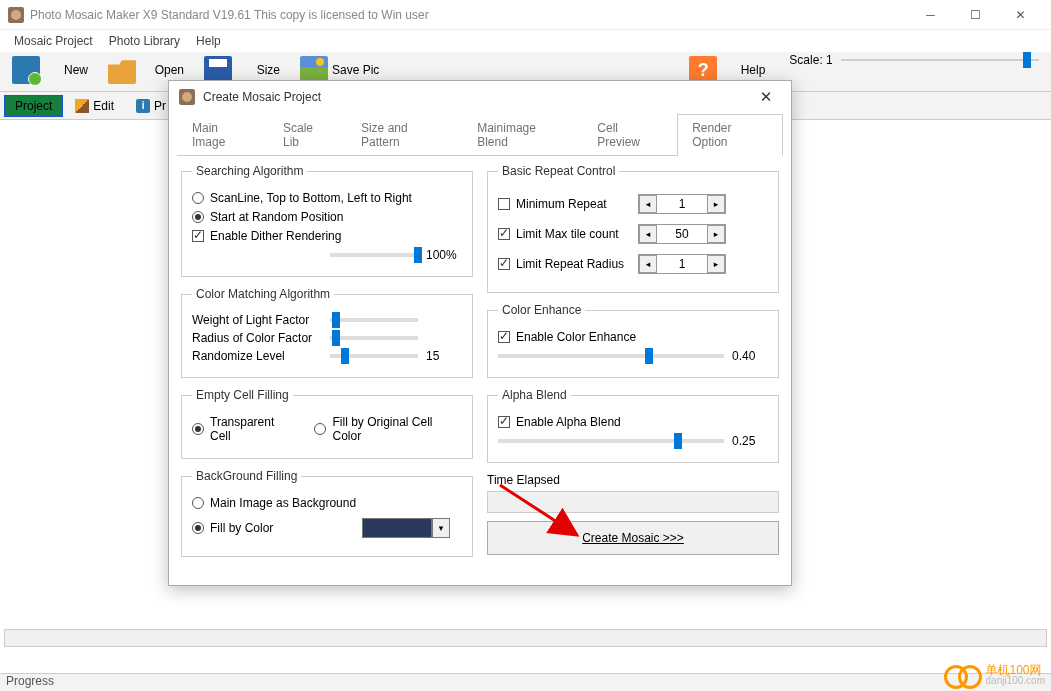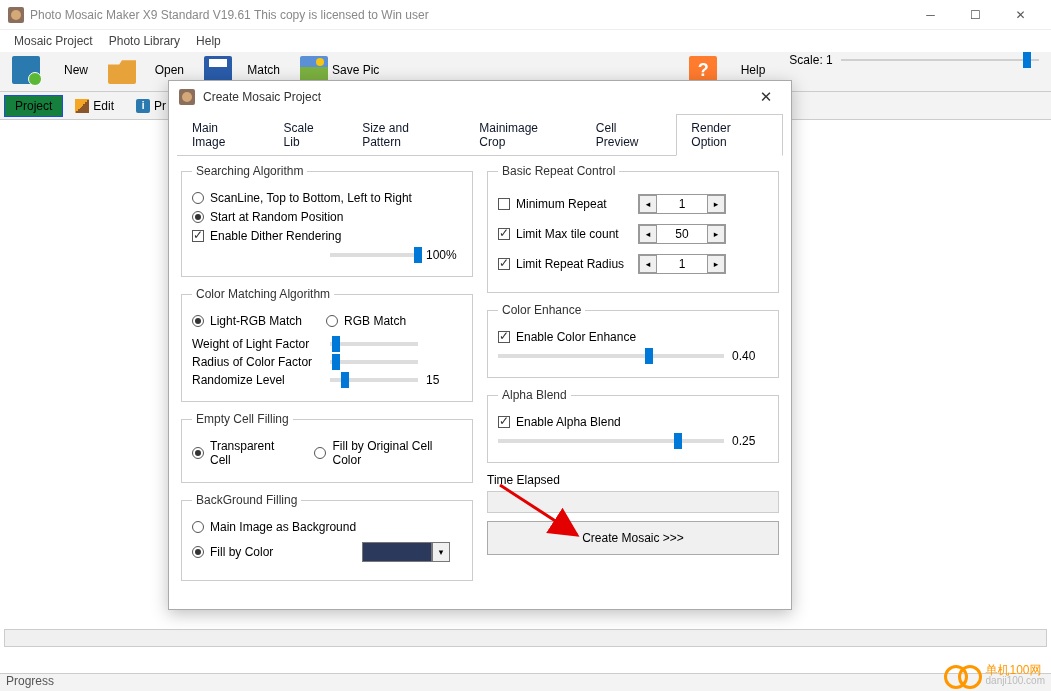--- a/index.html
+++ b/index.html
@@ -61,21 +61,21 @@
 .watermark .sub{font-size:10px;color:#bbb;}
 
 
 .dialog{position:absolute;left:168px;top:80px;width:624px;background:#fff;border:1px solid #aaa;box-shadow:0 4px 16px rgba(0,0,0,0.25);}
 .dlg-title{height:32px;display:flex;align-items:center;padding:0 10px;color:#333;}
 .dlg-title .icon{width:16px;height:16px;margin-right:8px;background:#8b6f5c;border-radius:2px;position:relative;}
 .dlg-title .icon::after{content:'';position:absolute;top:3px;left:3px;width:10px;height:10px;background:#d4a877;border-radius:50%;}
 .dlg-close{margin-left:auto;width:30px;text-align:center;font-size:15px;}
 
 .tabs{display:flex;border-bottom:1px solid #ccc;margin:0 8px;}
-.tab{padding:6px 14px;border:1px solid transparent;position:relative;top:1px;color:#0f172a;}
+.tab{padding:6px 14px;border:1px solid transparent;position:relative;top:1px;color:#737373;}
 .tab.active{border:1px solid #ccc;border-bottom:1px solid #fff;background:#fff;}
 
 .panel{display:flex;padding:8px 12px 18px 12px;}
 .col{flex:1;}
 .col+.col{margin-left:14px;}
 
 fieldset{border:1px solid #ccc;margin-bottom:10px;padding:8px 10px 10px 10px;position:relative;}
 legend{padding:0 4px;color:#333;}
 
 .radio,.check{display:flex;align-items:center;margin:5px 0;}
@@ -93,21 +93,21 @@
 .row{display:flex;align-items:center;margin:6px 0;}
 .spinner{display:flex;align-items:center;border:1px solid #999;height:20px;}
 .spin-btn{width:18px;height:18px;border:1px solid #999;background:#f0f0f0;font-size:9px;display:flex;align-items:center;justify-content:center;}
 .spin-val{width:50px;text-align:center;}
 
 .color-combo{display:flex;align-items:center;}
 .color-sw{width:70px;height:20px;background:#2b3a5c;border:1px solid #777;}
 .color-dd{width:18px;height:20px;border:1px solid #777;background:#f0f0f0;display:flex;align-items:center;justify-content:center;font-size:9px;}
 
 .time-box{height:22px;border:1px solid #ccc;background:#f0f0f0;margin-top:4px;}
-.big-btn{width:100%;height:34px;border:1px solid #aaa;background:#f0f0f0;margin-top:8px;display:flex;align-items:center;justify-content:center;}
+.big-btn{width:100%;height:34px;border:1px solid #aaa;background:#f0f0f0;margin-top:8px;display:flex;align-items:center;justify-content:center;text-decoration:underline;}
 
 
 .arrow{position:absolute;pointer-events:none;}
 .arrow svg{overflow:visible;}
 </style>
 </head>
 <body>
 
 <div class="titlebar">
   <span class="icon"></span>
@@ -128,21 +128,21 @@
   <div class="tb-btn">
       <span class="tb-ico ico-new"></span>
       <span class="tb-lbl">New</span>
     </div>
   <div class="tb-btn">
       <span class="tb-ico ico-open"></span>
       <span class="tb-lbl">Open</span>
     </div>
   <div class="tb-btn">
       <span class="tb-ico ico-save"></span>
-      <span class="tb-lbl">Match</span>
+      <span class="tb-lbl">Size</span>
     </div>
   <div class="tb-btn">
       <span class="tb-ico ico-savepic"></span>
       <span class="tb-lbl">Save Pic</span>
     </div>
   <div style="flex:0 0 290px"></div>
   <div class="tb-btn">
       <span class="tb-ico ico-help">?</span>
       <span class="tb-lbl">Help</span>
     </div>
@@ -189,21 +189,21 @@
   <div class="dlg-title">
     <span class="icon"></span>
     <span>Create Mosaic Project</span>
     <div class="dlg-close">✕</div>
   </div>
 
   <div class="tabs">
     <div class="tab">Main Image</div>
     <div class="tab">Scale Lib</div>
     <div class="tab">Size and Pattern</div>
-    <div class="tab">Mainimage Crop</div>
+    <div class="tab">Mainimage Blend</div>
     <div class="tab">Cell Preview</div>
     <div class="tab active">Render Option</div>
   </div>
 
   <div class="panel">
 
     <div class="col">
       <fieldset>
         <legend>Searching Algorithm</legend>
         <div class="radio">
@@ -222,30 +222,20 @@
           <span class="sl-label"></span>
           <div class="sl-track">
               <div class="sl-thumb" style="left:96%"></div>
             </div>
           <span class="sl-val">100%</span>
         </div>
       </fieldset>
 
       <fieldset>
         <legend>Color Matching Algorithm</legend>
-        <div style="display:flex;gap:24px">
-          <div class="radio">
-              <span class="radio-dot on"></span>
-              <span>Light-RGB Match</span>
-            </div>
-          <div class="radio">
-              <span class="radio-dot"></span>
-              <span>RGB Match</span>
-            </div>
-        </div>
         <div class="slider">
             <span class="sl-label">Weight of Light Factor</span>
             <div class="sl-track">
               <div class="sl-thumb" style="left:2%"></div>
             </div>
             <span class="sl-val"></span>
           </div>
         <div class="slider">
             <span class="sl-label">Radius of Color Factor</span>
             <div class="sl-track">

